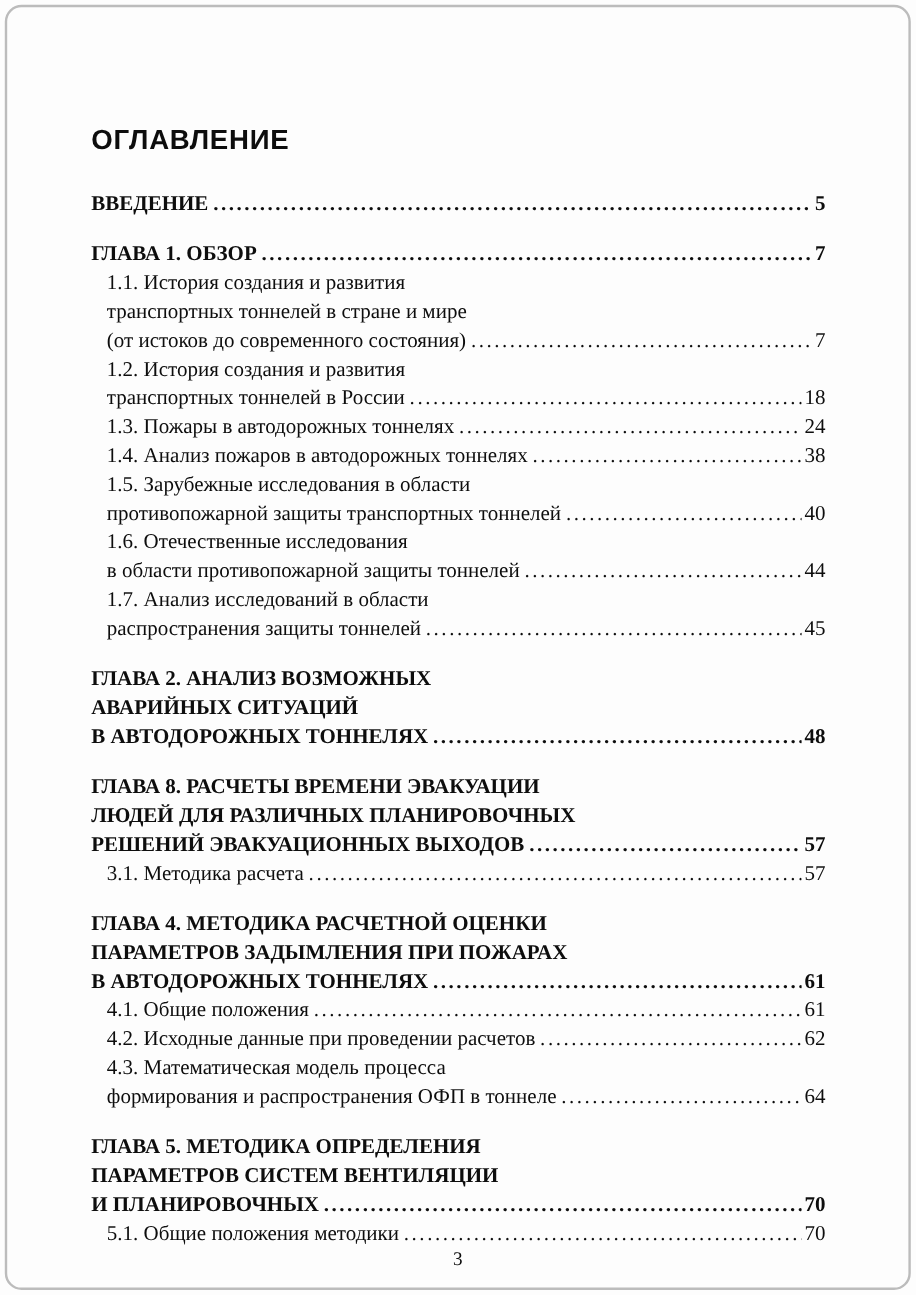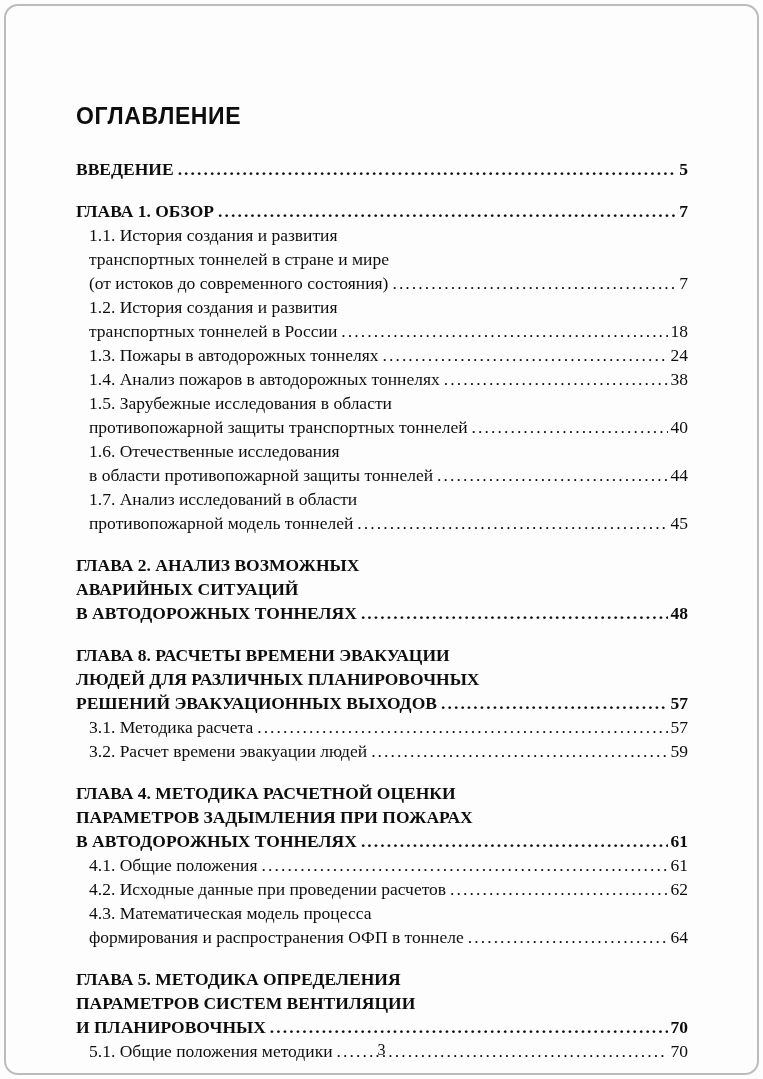--- a/index.html
+++ b/index.html
@@ -141,21 +141,21 @@
           <span class="toc-text">в области противопожарной защиты тоннелей</span>
           <span class="dots"></span>
           <span class="pagenum">44</span>
         </div>
       </div>
       <div class="toc-entry section">
         <div class="toc-line">
           <span class="toc-text">1.7. Анализ исследований в области</span>
         </div>
         <div class="toc-line">
-          <span class="toc-text">противопожарной модель тоннелей</span>
+          <span class="toc-text">распространения защиты тоннелей</span>
           <span class="dots"></span>
           <span class="pagenum">45</span>
         </div>
       </div>
       <div class="toc-entry chapter">
         <div class="toc-line">
           <span class="toc-text">ГЛАВА 2. АНАЛИЗ ВОЗМОЖНЫХ</span>
         </div>
         <div class="toc-line">
           <span class="toc-text">АВАРИЙНЫХ СИТУАЦИЙ</span>
@@ -177,27 +177,20 @@
           <span class="toc-text">РЕШЕНИЙ ЭВАКУАЦИОННЫХ ВЫХОДОВ</span>
           <span class="dots"></span>
           <span class="pagenum">57</span>
         </div>
       </div>
       <div class="toc-entry section">
         <div class="toc-line">
           <span class="toc-text">3.1. Методика расчета</span>
           <span class="dots"></span>
           <span class="pagenum">57</span>
-        </div>
-      </div>
-      <div class="toc-entry section">
-        <div class="toc-line">
-          <span class="toc-text">3.2. Расчет времени эвакуации людей</span>
-          <span class="dots"></span>
-          <span class="pagenum">59</span>
         </div>
       </div>
       <div class="toc-entry chapter">
         <div class="toc-line">
           <span class="toc-text">ГЛАВА 4. МЕТОДИКА РАСЧЕТНОЙ ОЦЕНКИ</span>
         </div>
         <div class="toc-line">
           <span class="toc-text">ПАРАМЕТРОВ ЗАДЫМЛЕНИЯ ПРИ ПОЖАРАХ</span>
         </div>
         <div class="toc-line">

